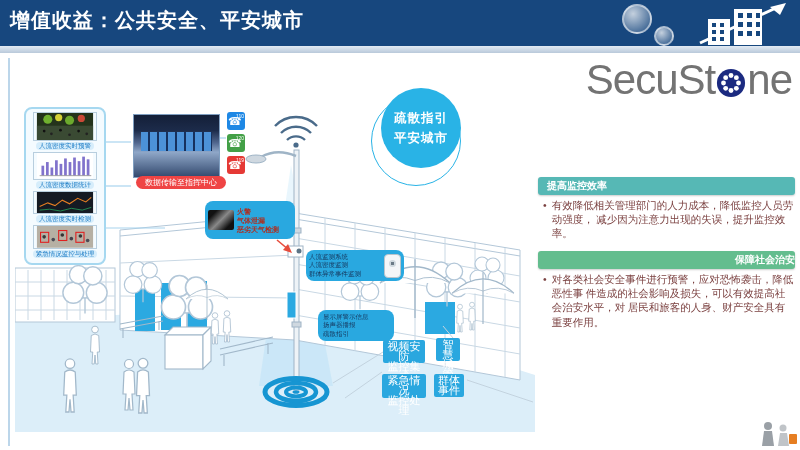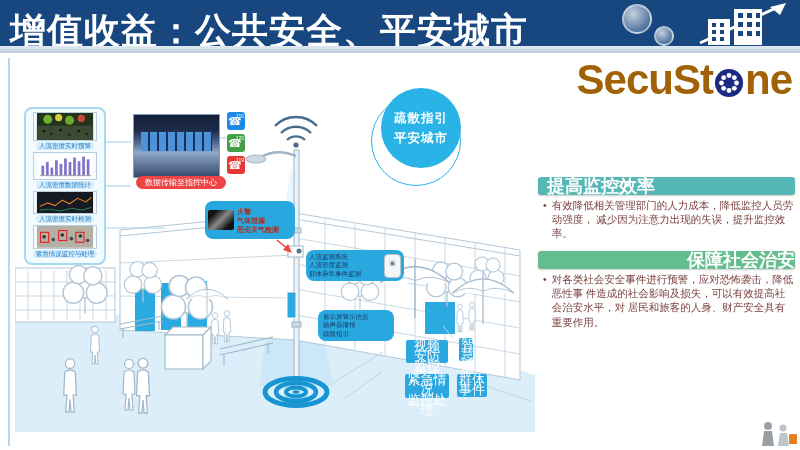--- a/index.html
+++ b/index.html
@@ -1,34 +1,34 @@
 <!DOCTYPE html>
 <html><head>
 <meta charset="utf-8">
 <style>
   html,body{margin:0;padding:0;background:#fff;}
   .slide{position:relative;width:800px;height:450px;background:#fff;overflow:hidden;
          font-family:"Liberation Sans",sans-serif;}
 
   
   .banner{position:absolute;left:0;top:0;width:800px;height:46px;background:#17477e;}
-  .banner-title{position:absolute;left:10px;top:7px;color:#fff;font-size:36px;font-weight:bold;letter-spacing:1px;}
+  .banner-title{position:absolute;left:10px;top:7px;color:#fff;font-size:20px;font-weight:bold;letter-spacing:1px;}
   .strip{position:absolute;left:0;top:46px;width:800px;height:7px;
          background:linear-gradient(#e3ebf4,#b9c9da);}
   .bubble{position:absolute;border:2px solid rgba(255,255,255,.55);border-radius:50%;
           background:radial-gradient(circle at 35% 30%, rgba(255,255,255,.75), rgba(255,255,255,.05));}
   .bubble.b1{left:622px;top:4px;width:26px;height:26px;}
   .bubble.b2{left:654px;top:26px;width:16px;height:16px;}
   .banner-bldg{position:absolute;left:698px;top:3px;}
 
   .vline{position:absolute;left:8px;top:58px;width:2px;height:388px;background:#bcd6ea;}
 
   
   .logo{position:absolute;top:56px;right:8px;display:flex;align-items:center;
-        color:#a16207;font-size:42px;font-weight:bold;letter-spacing:-1px;text-align:right;}
+        color:#737373;font-size:42px;font-weight:normal;letter-spacing:-1px;text-align:right;}
   .logo svg{margin:6px 1px 0 1px;}
 
   
   .panel{position:absolute;left:24px;top:107px;width:82px;height:158px;
          border:2px solid #a6d8f0;border-radius:8px;box-sizing:border-box;
          display:flex;flex-direction:column;align-items:center;padding:3px 0;background:#f4fbff;}
   .panel .thumb{display:block;border:1px solid #b8cede;}
   .panel .plabel{font-size:6.5px;color:#1779c4;background:#d6edfb;border-radius:5px;
                  padding:0 3px;margin:1px 0 2px 0;white-space:nowrap;line-height:8px;}
 
@@ -67,30 +67,30 @@
   .sensor-lines{flex:1;display:flex;flex-direction:column;}
   .sensor-lines div{font-size:6.5px;line-height:8.5px;color:#16365c;white-space:nowrap;}
   .device{width:15px;height:22px;background:#f4f6f8;border-radius:4px;border:1px solid #b9c4cc;position:relative;}
   .device::after{content:"";position:absolute;left:3.5px;top:5px;width:7px;height:7px;border-radius:50%;
                  background:radial-gradient(circle,#6b7a86 35%,#cfd8de 40%);}
   .display-label{left:318px;top:310px;width:76px;height:31px;display:flex;flex-direction:column;
                  justify-content:center;padding:2px 5px;}
   .display-label div{font-size:6.5px;line-height:8.5px;color:#16365c;white-space:nowrap;}
 
   
-  .tag{position:absolute;background:#2aa7df;color:#fff;text-align:center;font-size:13px;
-       line-height:10px;border-radius:2px;padding:1px 2px;box-sizing:border-box;margin-left:23px;}
+  .tag{position:absolute;background:#2aa7df;color:#fff;text-align:center;font-size:11px;
+       line-height:10px;border-radius:2px;padding:1px 2px;box-sizing:border-box;}
   .tag1{left:383px;top:340px;width:42px;height:23px;}
-  .tag2{left:436px;top:338px;width:14px;height:23px;}
+  .tag2{left:436px;top:338px;width:24px;height:23px;}
   .tag3{left:382px;top:374px;width:44px;height:24px;}
   .tag4{left:434px;top:374px;width:30px;height:23px;}
 
   
   .section-h{position:absolute;left:538px;width:257px;height:18px;border-radius:3px;color:#fff;
-             font-size:18px;font-weight:bold;line-height:18px;padding-left:9px;box-sizing:border-box;
+             font-size:10px;font-weight:bold;line-height:18px;padding-left:9px;box-sizing:border-box;
              box-shadow:0 1px 2px rgba(0,0,0,.2);}
   .sh1{top:177px;background:#56b8b5;}
   .sh2{top:251px;background:#63bd8e;text-align:right;}
   .section-b{position:absolute;left:543px;width:252px;display:flex;gap:5px;
              font-family:"Liberation Serif",serif;font-size:10.5px;line-height:1.35;color:#7b4140;}
   .sb1{top:199px;} .sb2{top:273px;}
   .section-b .bullet{font-weight:bold;}
 
   .corner-art{position:absolute;right:2px;bottom:2px;}
 </style>

